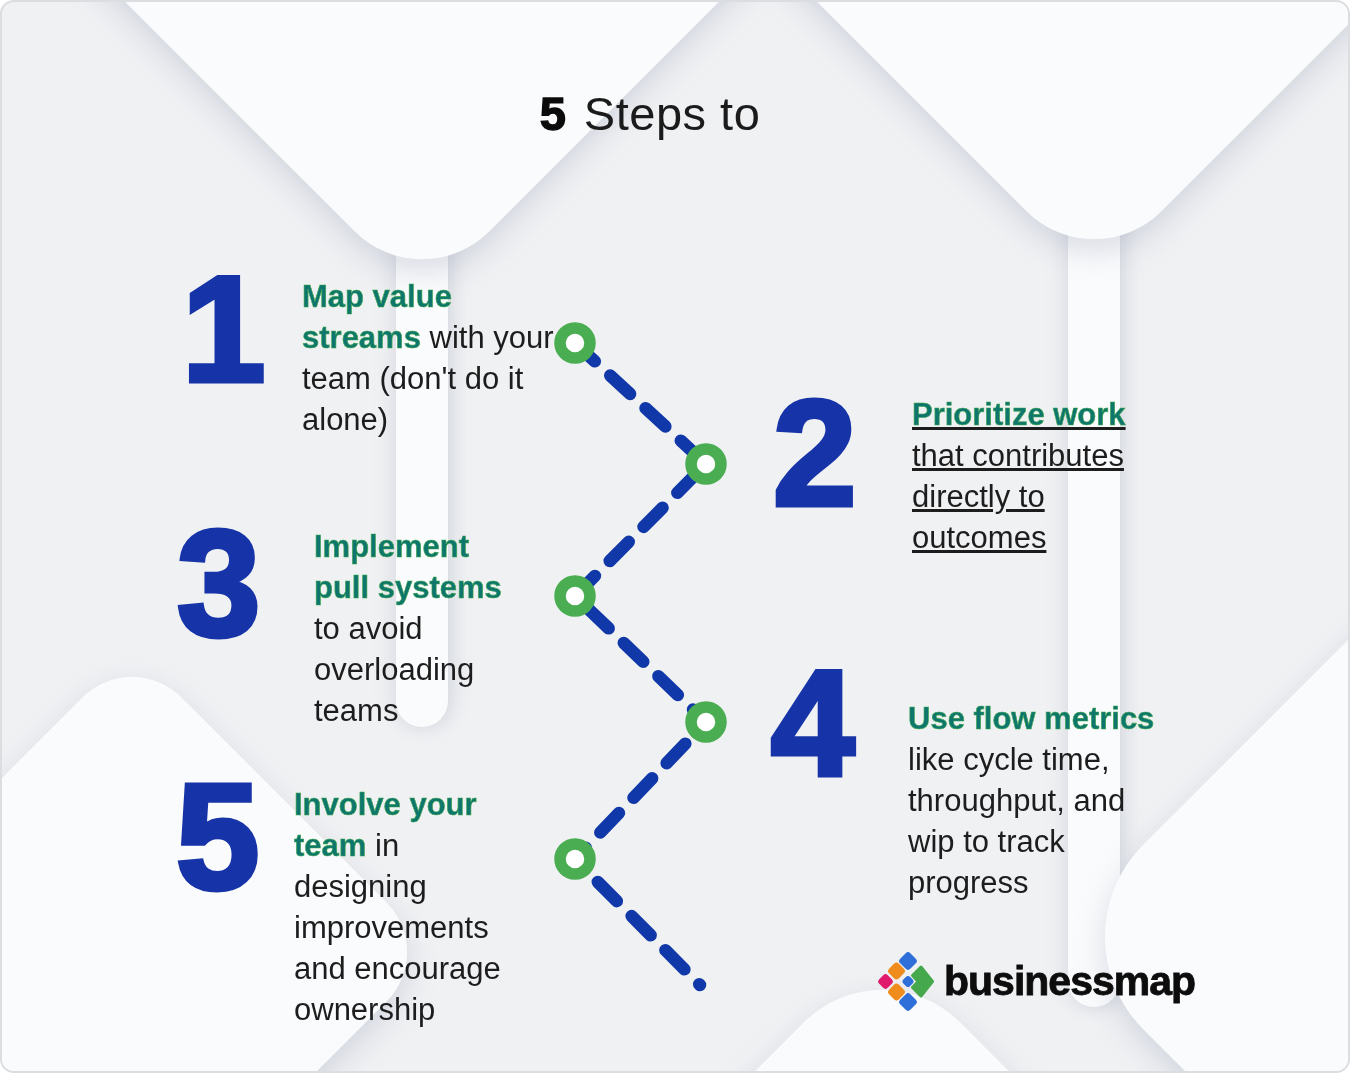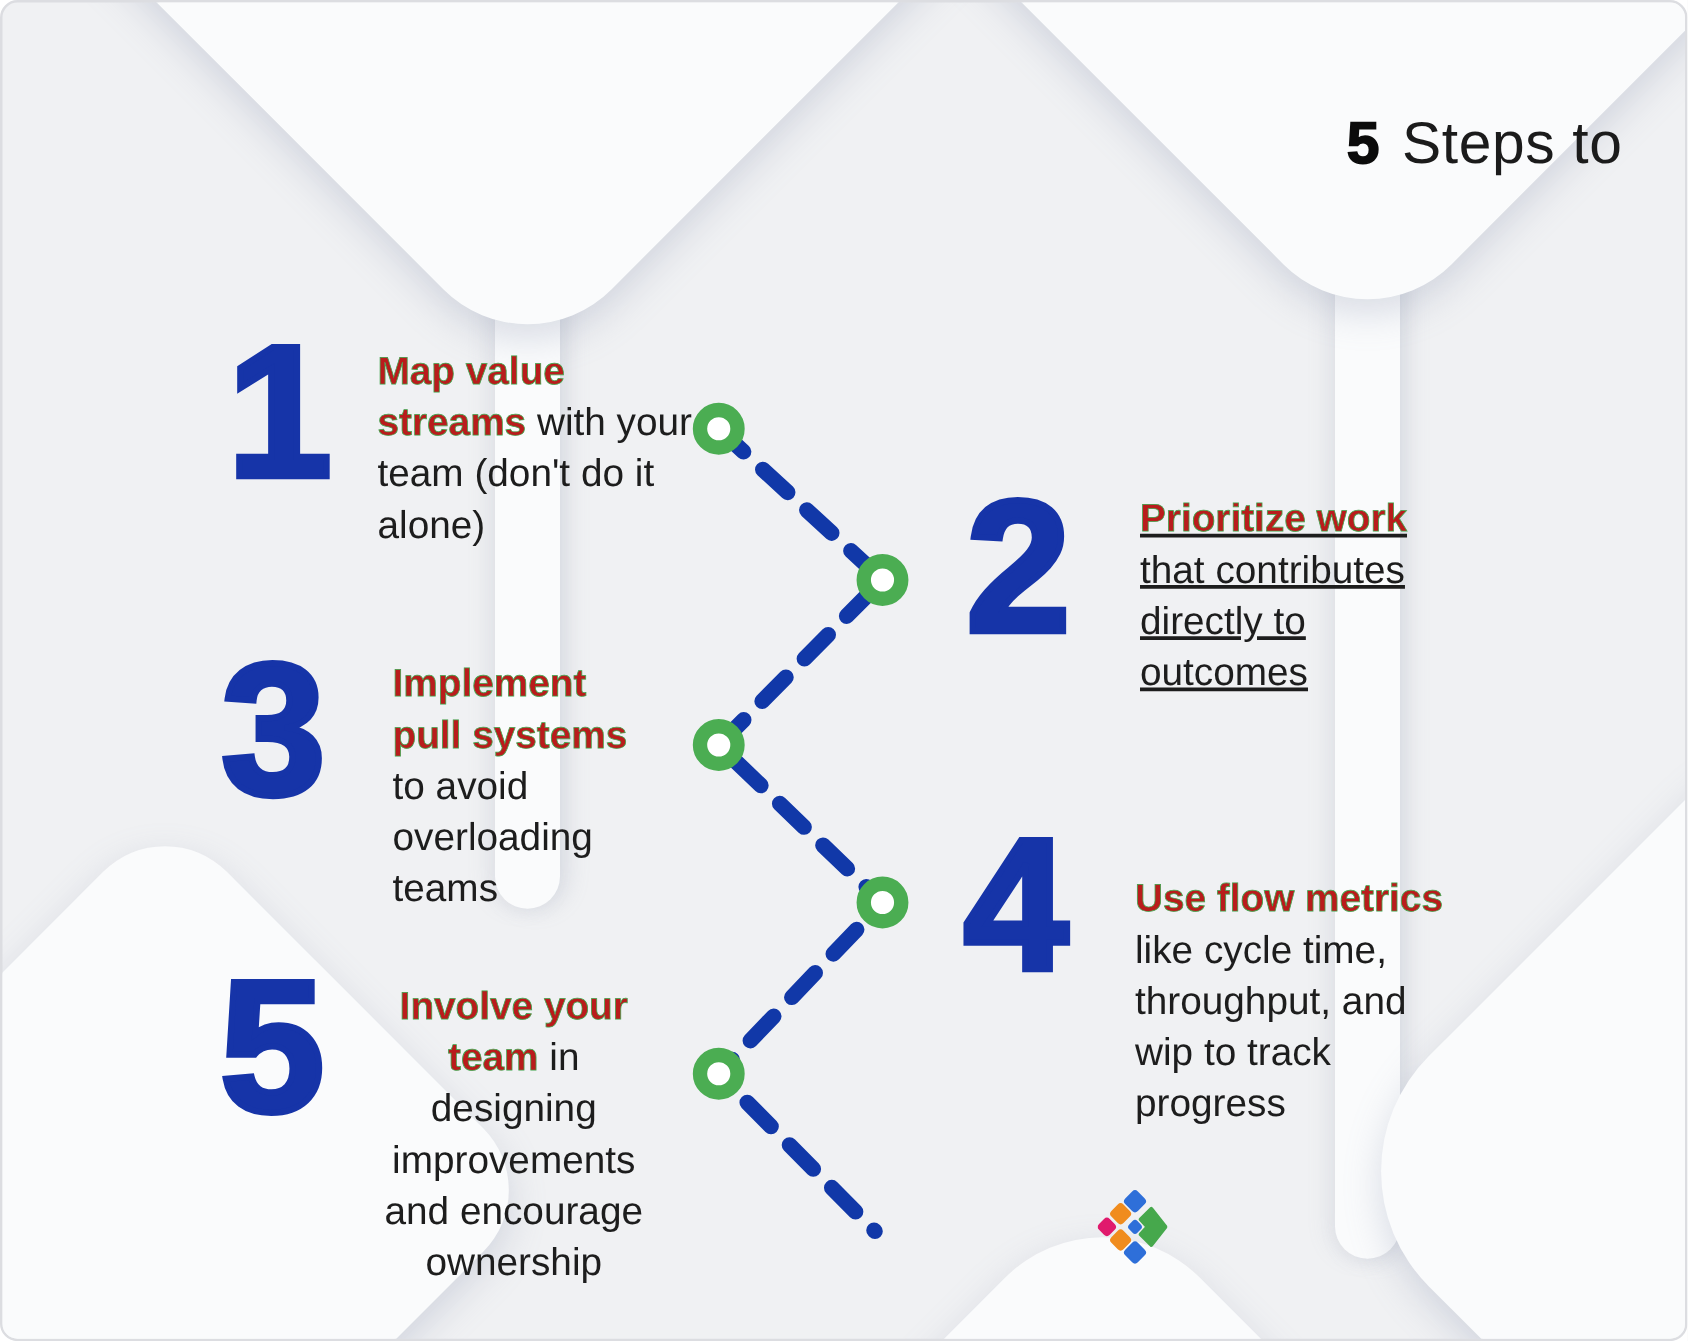--- a/index.html
+++ b/index.html
@@ -16,38 +16,38 @@
   .d-tl{width:660px;height:660px;left:90px;top:-500px;border-radius:95px;}
   .d-tr{width:660px;height:660px;left:762px;top:-520px;border-radius:95px;}
   .d-stem-tr{width:52px;height:830px;left:1066px;top:175px;border-radius:26px;}
   .d-stem-tl{width:52px;height:520px;left:394px;top:205px;border-radius:26px;}
   .d-bl{width:430px;height:430px;left:-85px;top:735px;border-radius:70px;}
   .d-br{width:560px;height:560px;left:1165px;top:655px;border-radius:130px;}
   .d-bc{width:520px;height:520px;left:620px;top:1050px;border-radius:110px;}
 
   .flow{position:absolute;left:0;top:0;z-index:1;}
 
-  .title{position:absolute;left:0;top:84px;width:1296px;text-align:right;z-index:2;}
+  .title{position:absolute;left:0;top:84px;width:1296px;text-align:center;z-index:2;}
   .t1{font-size:47px;font-weight:500;color:#1b1b1b;letter-spacing:.5px;}
   .t1 .t1-num{font-weight:800;color:#0b0b0b;-webkit-text-stroke:1.4px #0b0b0b;margin-right:4px;}
   .t2{margin-top:10px;font-size:52px;font-weight:800;color:#1634a8;-webkit-text-stroke:1.6px #1634a8;letter-spacing:.5px;}
 
   .step{position:absolute;z-index:2;}
   .num{
     position:absolute;font-size:150px;line-height:1;font-weight:800;color:#1634a8;
     -webkit-text-stroke:5px #1634a8;letter-spacing:0;
   }
   .txt{position:absolute;margin:0;font-size:31px;line-height:41px;color:#1d1d1d;font-weight:400;}
-  .txt .hl{color:#b91c1c;font-weight:700;-webkit-text-stroke:.6px #3fa64d;}
+  .txt .hl{color:#0f766e;font-weight:700;-webkit-text-stroke:.6px #3fa64d;}
 
   .n1{left:180px;top:252px;} .x1{left:300px;top:274px;width:256px;}
   .n2{left:771px;top:376px;} .x2{left:910px;top:392px;width:272px;text-decoration:underline;}
   .n3{left:175px;top:506px;} .x3{left:312px;top:524px;width:212px;}
   .n4{left:769px;top:646px;} .x4{left:906px;top:672px;width:252px;margin-top:24px;}
-  .n5{left:174px;top:760px;} .x5{left:292px;top:782px;width:234px;text-align:center;}
+  .n5{left:174px;top:760px;} .x5{left:292px;top:782px;width:234px;}
 
   .logo{position:absolute;left:876px;top:948px;display:flex;align-items:center;gap:10px;z-index:2;}
   .logo-text{font-size:41px;font-weight:700;color:#0d0d0d;letter-spacing:-1px;-webkit-text-stroke:.8px #0d0d0d;}
 </style>
 </head>
 <body>
 
 <div class="canvas">
 
   <div class="deco stem d-stem-tr"></div>
@@ -101,15 +101,16 @@
       <g stroke-linejoin="round">
         <rect x="2.2" y="26.2" width="10.6" height="10.6" rx="2.5" transform="rotate(45 7.5 31.5)" fill="#E01A6D" stroke="#E01A6D" stroke-width="1.5"></rect>
         <rect x="12.4" y="14.9" width="12.2" height="12.2" rx="2.5" transform="rotate(45 18.5 21)" fill="#F08C1E" stroke="#F08C1E" stroke-width="1.5"></rect>
         <rect x="12.4" y="35.9" width="12.2" height="12.2" rx="2.5" transform="rotate(45 18.5 42)" fill="#F08C1E" stroke="#F08C1E" stroke-width="1.5"></rect>
         <rect x="23.6" y="4.6" width="12.8" height="12.8" rx="2.5" transform="rotate(45 30 11)" fill="#2E6FD9" stroke="#2E6FD9" stroke-width="1.5"></rect>
         <rect x="26.1" y="27.6" width="7.8" height="7.8" rx="2" transform="rotate(45 30 31.5)" fill="#2E6FD9" stroke="#2E6FD9" stroke-width="1.5"></rect>
         <rect x="23.6" y="45.6" width="12.8" height="12.8" rx="2.5" transform="rotate(45 30 52)" fill="#2E6FD9" stroke="#2E6FD9" stroke-width="1.5"></rect>
         <path d="M43 17 L54.5 31.5 L43 46 L34.5 37.5 L40 31.5 L34.5 25.5 Z" fill="#46A84C" stroke="#46A84C" stroke-width="3"></path>
       </g>
     </svg>
+    <span class="logo-text">businessmap</span>
   </footer>
 
 </div>
 
 </body></html>

